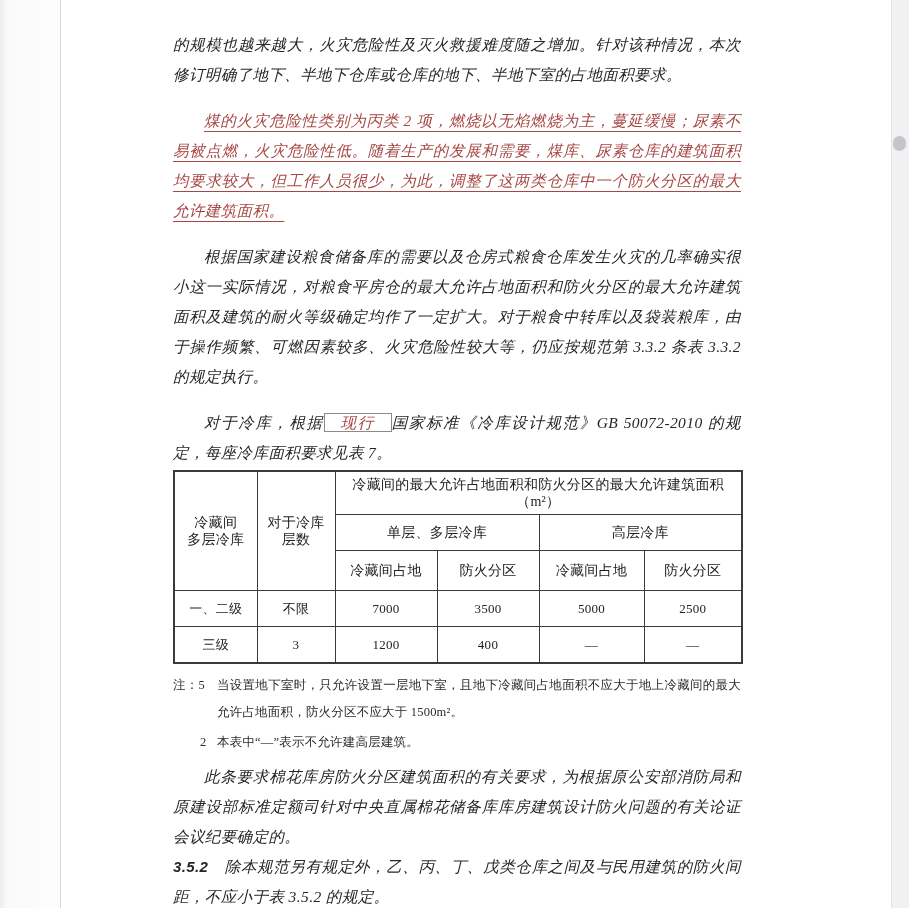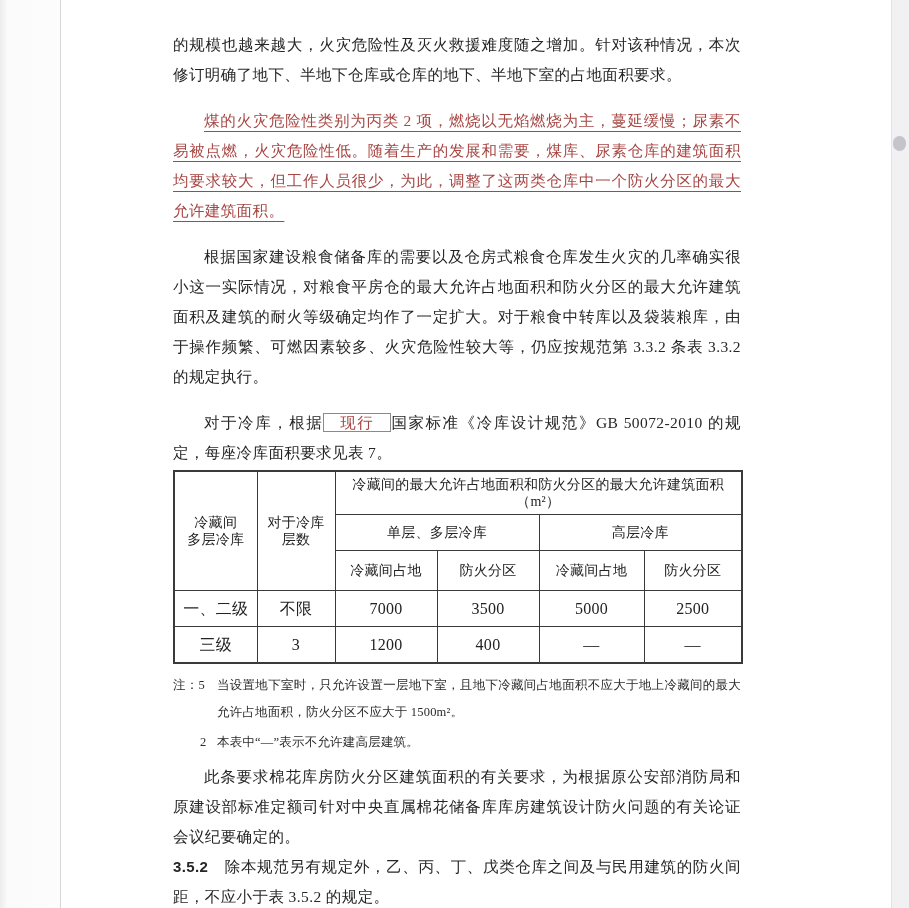--- a/index.html
+++ b/index.html
@@ -24,21 +24,21 @@
   }
   .scroll-thumb{
     position:absolute;left:893px;top:136px;width:13px;height:15px;
     border-radius:7px;background:#c3c5cb;
   }
   .content{
     position:absolute;left:112px;top:30px;width:568px;
     color:#262626;font-size:15.5px;line-height:30px;
     text-align:justify;letter-spacing:0.4px;
   }
-  p{margin:0;}
+  p{margin:0;font-style:italic;}
   .indent{text-indent:2em;margin-top:16px;}
   .red-ins{
     color:#a64744;
     text-decoration:underline;
     text-decoration-color:#a64744;
     text-underline-offset:5px;
     text-decoration-thickness:1px;
   }
   .boxed-red{
     color:#a64744;
@@ -58,21 +58,21 @@
   }
   table.t7 td{
     border:1px solid #3a3a3a;text-align:center;vertical-align:middle;
     padding:4px 2px;line-height:17px;letter-spacing:0.3px;
     overflow:hidden;
   }
   td.two-line{white-space:pre-line;line-height:31px;}
   tr.hr1 td{height:27px;}
   tr.hr2 td{height:27px;}
   tr.hr3 td{height:31px;}
-  tr.dr td{height:27px;font-size:16px;}
+  tr.dr td{height:27px;font-size:13px;}
   .notes{margin-top:8px;font-size:12.5px;line-height:27px;color:#2b2b2b;letter-spacing:0.2px;}
   .note-row{display:flex;}
   .note-prefix{flex:0 0 44px;white-space:nowrap;}
   .note-prefix.second{box-sizing:border-box;padding-left:27px;}
   .note-body{flex:1;text-align:justify;}
   .note-gap{height:3px;}
   .section-heading{
     text-align:center;font-weight:bold;color:#1a1a1a;
     font-family:"Liberation Sans","DejaVu Sans",sans-serif;
     font-size:17px;line-height:26px;margin:8px 0 8px 0;

